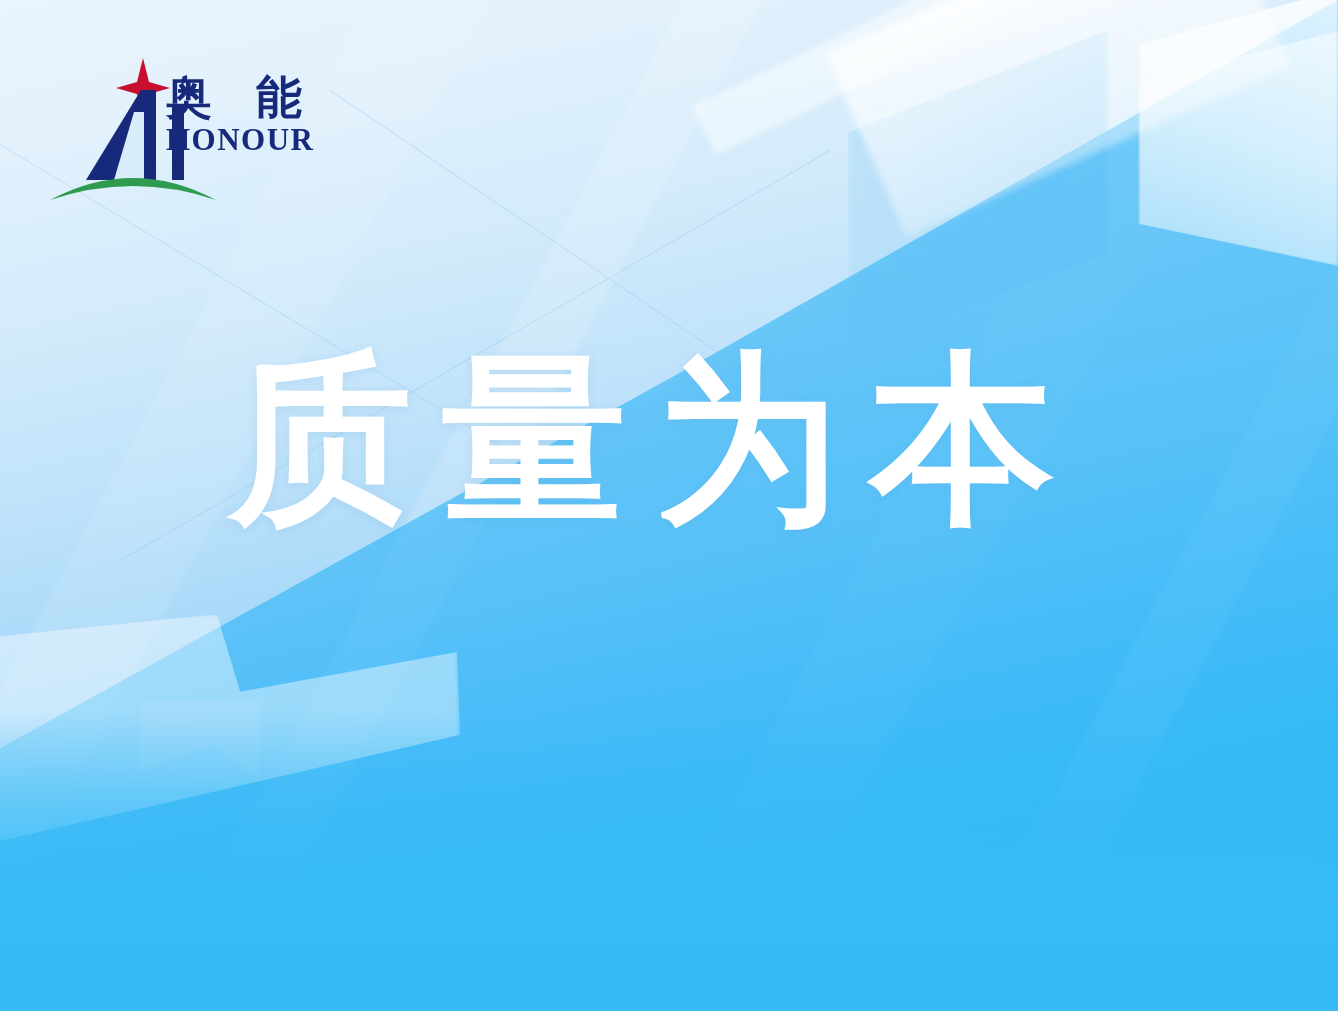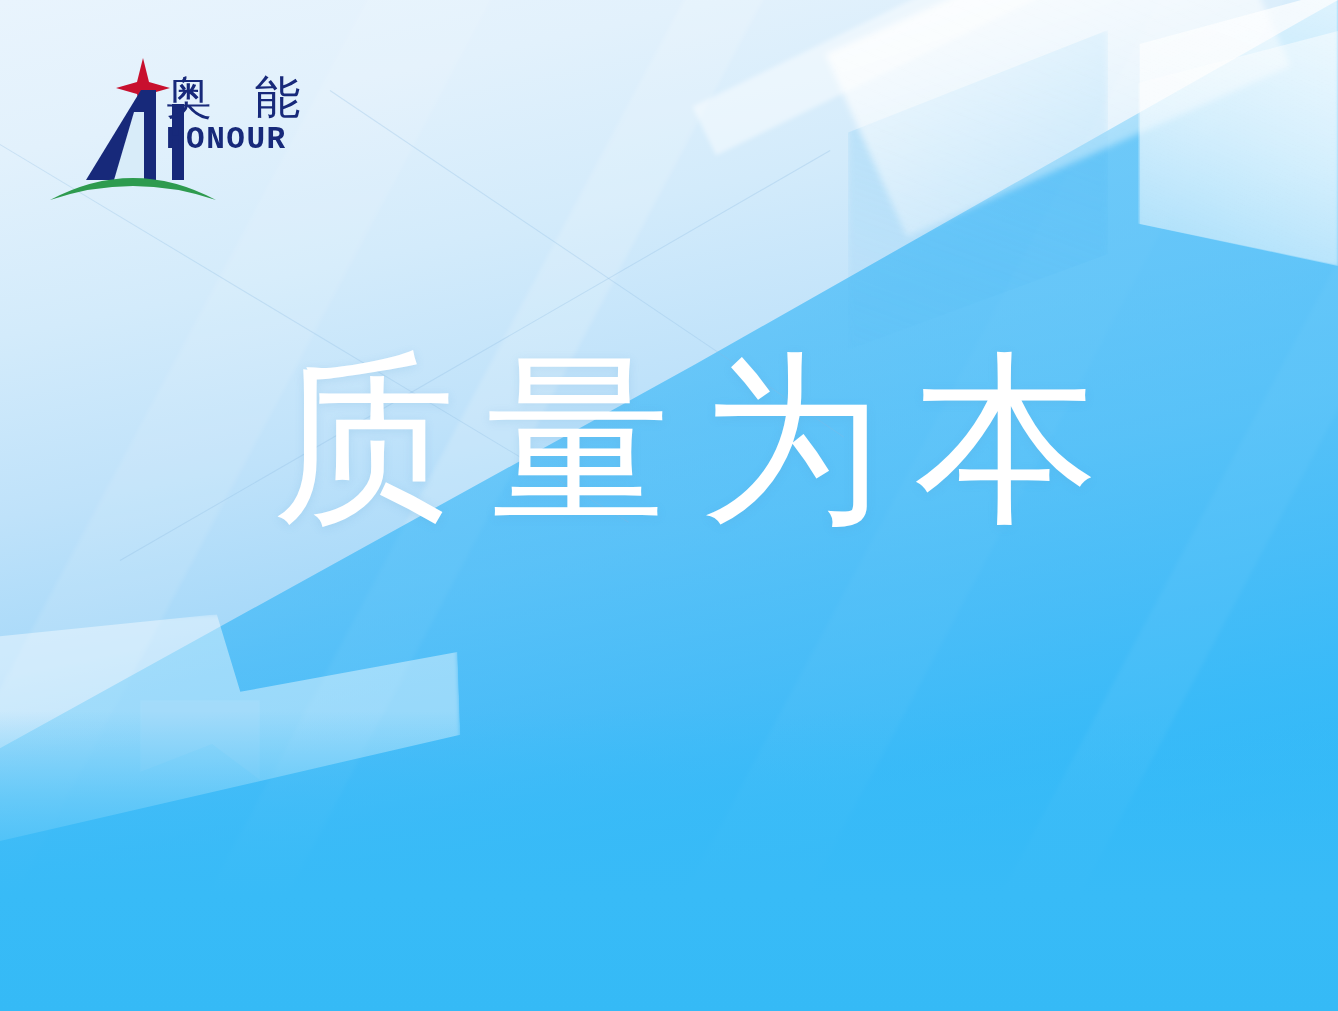--- a/index.html
+++ b/index.html
@@ -191,51 +191,50 @@
     position: absolute;
     left: 118px;
     top: 22px;
     width: 190px;
   }
   .logo-cn {
     font-size: 46px;
     line-height: 1;
     letter-spacing: 14px;
     color: #17297a;
-    font-weight: 400;
+    font-weight: 700;
     white-space: nowrap;
     font-family: "DejaVu Sans", "Liberation Sans", sans-serif;
   }
   .logo-en {
     margin-top: 4px;
     font-size: 31px;
     line-height: 1;
     letter-spacing: 1.5px;
     color: #17297a;
     font-weight: 700;
-    font-family: Liberation Mono, monospace;
+    font-family: Liberation Serif, serif;
   }
 
   
   .slogan {
     position: absolute;
     left: 228px;
     top: 318px;
     width: 920px;
   }
   .slogan-line {
     color: #ffffff;
     font-size: 184px;
     line-height: 1.32;
     letter-spacing: 30px;
-    font-weight: 400;
+    font-weight: 700;
     white-space: nowrap;
     font-family: "DejaVu Sans", "Liberation Sans", sans-serif;
     text-shadow: 0 2px 10px rgba(90,160,210,0.18);
-    margin-left: 44px;
   }
 </style>
 </head>
 <body>
 
 <div id="poster">
 
   <div class="bg-layer bands-main"></div>
   <div class="bg-layer wedge-light"></div>
   <div class="bg-layer wedge-mid"></div>

